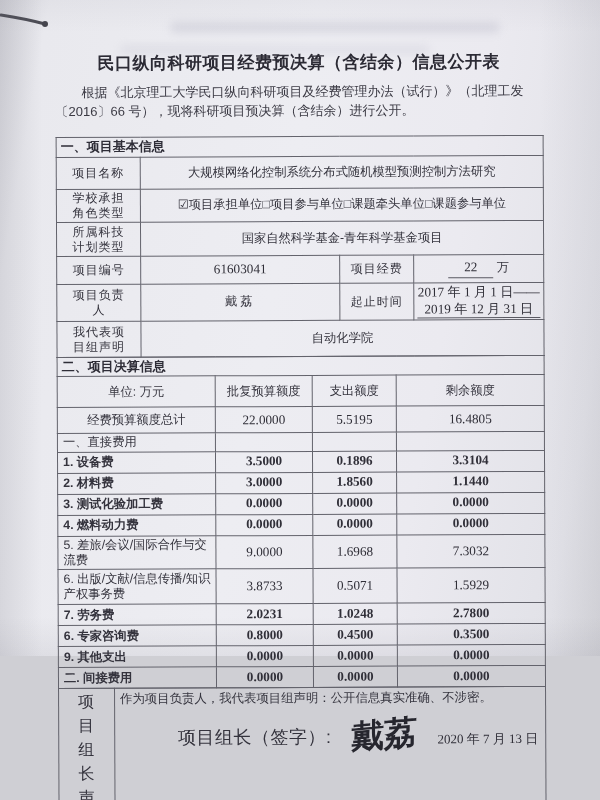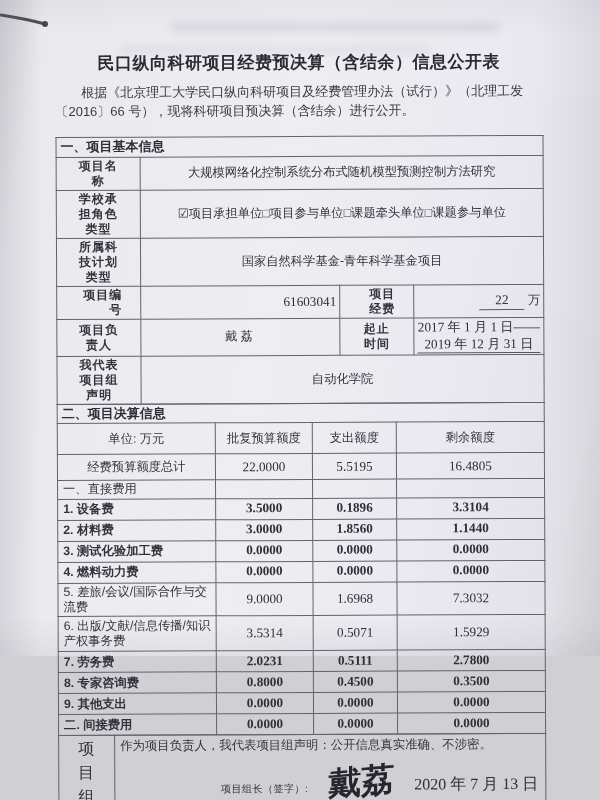--- a/index.html
+++ b/index.html
@@ -35,44 +35,44 @@
     margin:7px 0 0 0;font-size:13px;line-height:18.5px;text-indent:2em;color:#3a3943;
   }
   table{border-collapse:collapse;table-layout:fixed;width:487px;}
   td{
     border:1px solid #63636c;padding:1px 3px;font-size:12.3px;color:#34333d;
     vertical-align:middle;line-height:1.25;overflow:hidden;
   }
   .t1{margin-top:16px;}
   .t2,.t3{margin-top:-1px;}
   .sec{font-weight:bold;font-size:13px;padding-left:4px;color:#2e2d37;}
-  .lbl{text-align:center;letter-spacing:1px;font-size:12px;padding:1px 18px;font-weight:bold;}
+  .lbl{text-align:center;letter-spacing:1px;font-size:12px;padding:1px 10px;}
   .ctr{text-align:center;}
   .lft{text-align:left;padding-left:5px;}
   .num{font-family:"Liberation Serif","DejaVu Serif",serif;font-size:13.2px;color:#302f38;}
   .sp{letter-spacing:3px;}
   .underl{border-bottom:1px solid #595962;padding:0 16px 1px 16px;display:inline-block;}
   .pl2{border-bottom:1px solid #595962;}
   
   .rh19 td{height:17px;} .rh31 td{height:29px;} .rh30 td{height:28px;}
-  .rh33 td{height:31px;} .rh27 td{height:25px;text-align:right;} .rh35 td{height:33px;}
+  .rh33 td{height:31px;} .rh27 td{height:25px;} .rh35 td{height:33px;}
   .rh18 td{height:16px;} .rhch td{height:28px;} .rh25 td{height:23px;}
   .rh17 td{height:15px;} .rh20 td{height:18px;font-weight:bold;} .rh31b td{height:29px;}
   .rh34 td{height:32px;margin-left:40px;}
   .dlbl{width:56px;text-align:center;}
   .dlbl-inner{width:28px;margin:0 auto;line-height:24px;letter-spacing:1px;font-size:16px;}
   .dbody{height:74px;vertical-align:top;padding:2px 5px;}
   .stmt{font-size:12.4px;line-height:17px;color:#35343e;}
   .signrow{display:flex;justify-content:flex-end;align-items:flex-end;margin-top:13px;gap:14px;}
-  .signlab{font-size:10px;letter-spacing:.5px;white-space:nowrap;}
+  .signlab{font-size:18px;letter-spacing:.5px;white-space:nowrap;}
   .sig{
     font-size:33px;font-weight:600;color:#26262e;line-height:.9;
     transform:rotate(-5deg) skewX(-6deg);margin:0 6px -2px 6px;white-space:nowrap;
   }
-  .date{font-size:16px;white-space:nowrap;padding-right:2px;text-align:center;}
+  .date{font-size:13px;white-space:nowrap;padding-right:2px;text-align:center;}
   .footnote{margin:7px 0 0 26px;font-size:12px;font-weight:bold;color:#33323c;}
 </style>
 </head>
 <body>
 
 <div class="photo">
   <svg class="pen-mark" width="60" height="34" viewBox="0 0 60 34">
     <path d="M1 11 C 14 13, 30 16, 45 20" stroke="#4a4a52" stroke-width="3.2" fill="none" stroke-linecap="round"></path>
     <circle cx="45" cy="20" r="3" fill="#44444c"></circle>
   </svg>
@@ -187,32 +187,32 @@
         <td class="ctr num">0.0000</td>
       </tr>
       <tr class="rh31b">
         <td class="lft">5. 差旅/会议/国际合作与交流费</td>
         <td class="ctr num">9.0000</td>
         <td class="ctr num">1.6968</td>
         <td class="ctr num">7.3032</td>
       </tr>
       <tr class="rh34">
         <td class="lft">6. 出版/文献/信息传播/知识产权事务费</td>
-        <td class="ctr num">3.5314</td>
+        <td class="ctr num">3.8733</td>
         <td class="ctr num">0.5071</td>
         <td class="ctr num">1.5929</td>
       </tr>
       <tr class="rh20">
         <td class="lft">7. 劳务费</td>
         <td class="ctr num">2.0231</td>
-        <td class="ctr num">0.5111</td>
+        <td class="ctr num">1.0248</td>
         <td class="ctr num">2.7800</td>
       </tr>
       <tr class="rh20">
-        <td class="lft">8. 专家咨询费</td>
+        <td class="lft">6. 专家咨询费</td>
         <td class="ctr num">0.8000</td>
         <td class="ctr num">0.4500</td>
         <td class="ctr num">0.3500</td>
       </tr>
       <tr class="rh20">
         <td class="lft">9. 其他支出</td>
         <td class="ctr num">0.0000</td>
         <td class="ctr num">0.0000</td>
         <td class="ctr num">0.0000</td>
       </tr>

